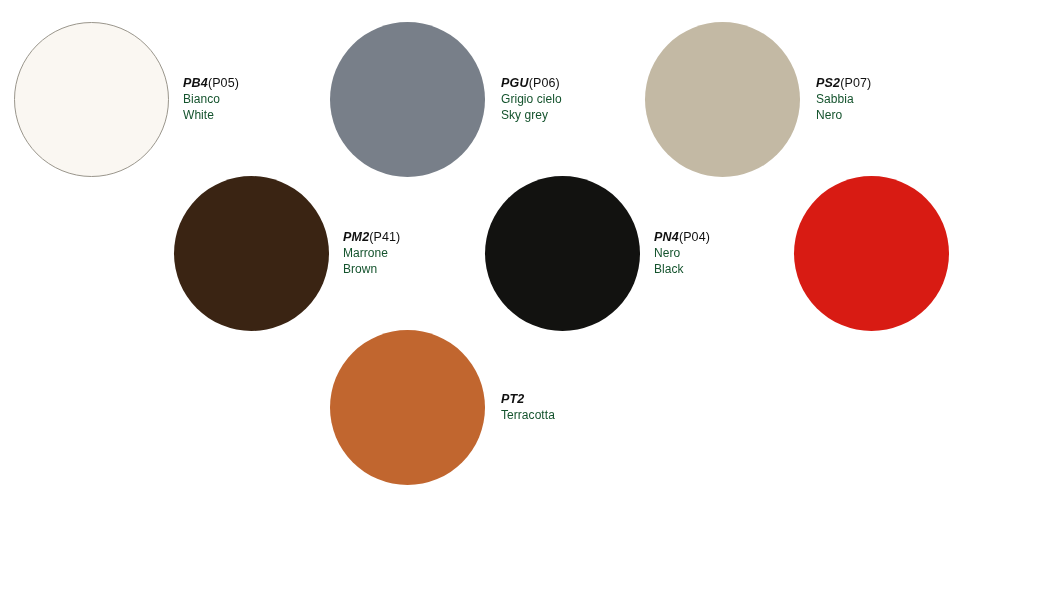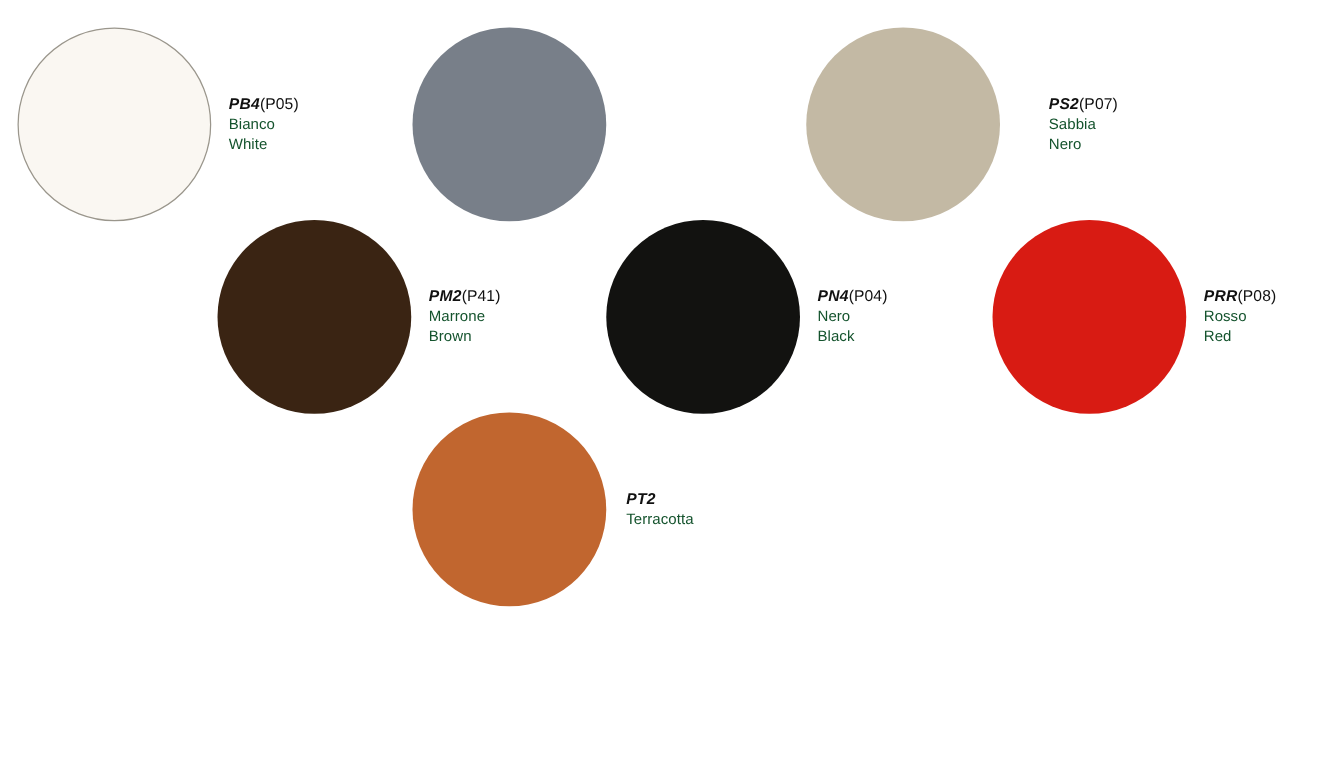--- a/index.html
+++ b/index.html
@@ -66,21 +66,21 @@
     letter-spacing: 0.05px;
   }
 
   
   .r1 { top: 22px; }
   .r2 { top: 176px; align-items: center; }
   .r3 { top: 330px; }
 
   .c1a { left: 14px; }
   .c2a { left: 330px; }
-  .c3a { left: 645px; gap: 23px; }
+  .c3a { left: 645px; }
 
   .c1b { left: 174px; }
   .c2b { left: 485px; }
   .c3b { left: 794px; }
 
   .c1c { left: 9px; }
   .c2c { left: 330px; }
   .c3c { left: 645px; }
 
   .gap-sm { margin-left: 14px; }
@@ -97,20 +97,27 @@
       <div class="swatch-code-line">
         <span class="swatch-code">PB4</span><span class="swatch-code-alt">(P05)</span>
       </div>
       <div class="swatch-name-it">Bianco</div>
       <div class="swatch-name-en">White</div>
     </div>
   </div>
 
   <div class="swatch-entry r1 c2a">
     <div class="swatch-circle" style="width: 155px; height: 155px; background: rgb(120, 127, 137);"></div>
+    <div class="swatch-label gap-md">
+      <div class="swatch-code-line">
+        <span class="swatch-code">PGU</span><span class="swatch-code-alt">(P06)</span>
+      </div>
+      <div class="swatch-name-it">Grigio cielo</div>
+      <div class="swatch-name-en">Sky grey</div>
+    </div>
   </div>
 
   <div class="swatch-entry r1 c3a">
     <div class="swatch-circle" style="width: 155px; height: 155px; background: rgb(195, 185, 164);"></div>
     <div class="swatch-label gap-md">
       <div class="swatch-code-line">
         <span class="swatch-code">PS2</span><span class="swatch-code-alt">(P07)</span>
       </div>
       <div class="swatch-name-it">Sabbia</div>
       <div class="swatch-name-en">Nero</div>
@@ -134,27 +141,20 @@
       <div class="swatch-code-line">
         <span class="swatch-code">PN4</span><span class="swatch-code-alt">(P04)</span>
       </div>
       <div class="swatch-name-it">Nero</div>
       <div class="swatch-name-en">Black</div>
     </div>
   </div>
 
   <div class="swatch-entry r2 c3b">
     <div class="swatch-circle" style="width: 155px; height: 155px; background: rgb(216, 27, 19);"></div>
-    <div class="swatch-label gap-sm">
-      <div class="swatch-code-line">
-        <span class="swatch-code">PRR</span><span class="swatch-code-alt">(P08)</span>
-      </div>
-      <div class="swatch-name-it">Rosso</div>
-      <div class="swatch-name-en">Red</div>
-    </div>
   </div>
 
 
   <div class="swatch-entry r3 c2c">
     <div class="swatch-circle" style="width: 155px; height: 155px; background: rgb(193, 102, 47);"></div>
     <div class="swatch-label gap-md">
       <div class="swatch-code-line">
         <span class="swatch-code">PT2</span><span class="swatch-code-alt"></span>
       </div>
       <div class="swatch-name-it">Terracotta</div>

